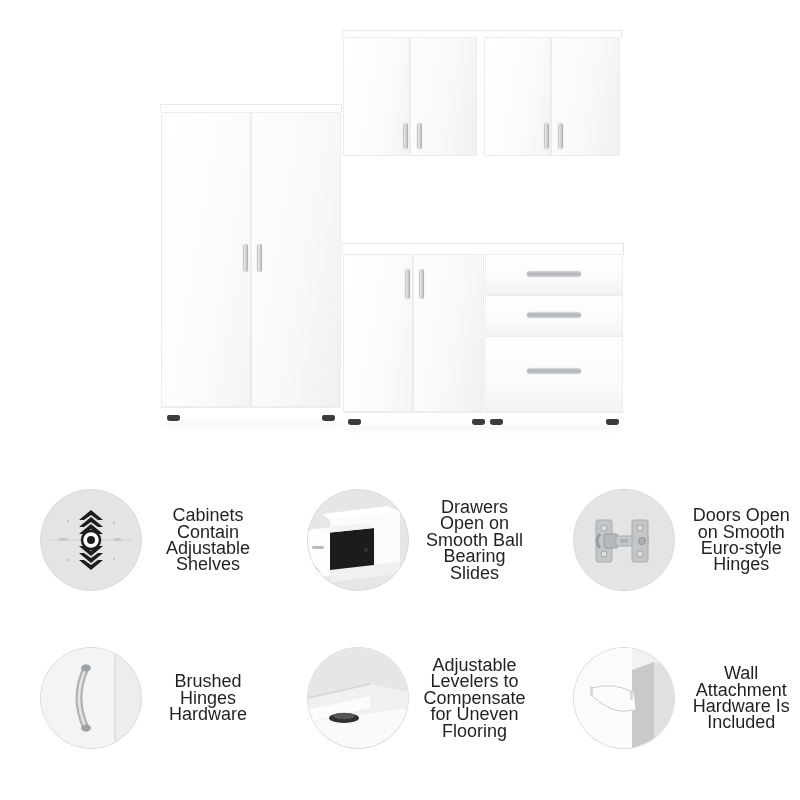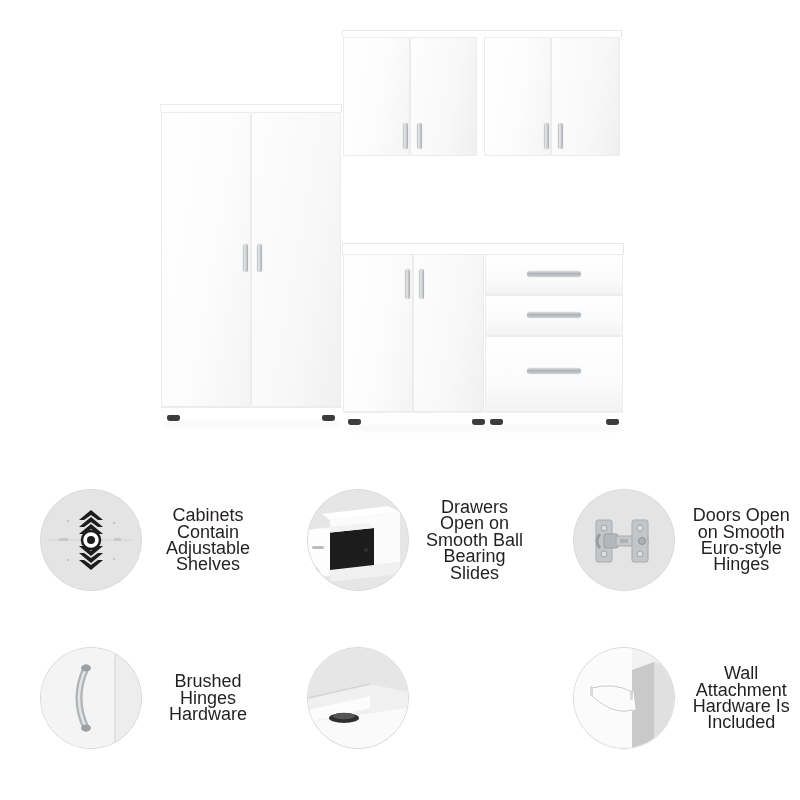--- a/index.html
+++ b/index.html
@@ -289,20 +289,21 @@
         <svg viewBox="0 0 100 100" aria-hidden="true">
           <rect x="0" y="0" width="100" height="100" fill="#fafafa"></rect>
           <polygon points="0,0 100,0 100,52 0,74" fill="#e6e6e6"></polygon>
           <polygon points="0,50 62,36 100,44 100,60 0,74" fill="#f0f0f0"></polygon>
           <line x1="0" y1="50" x2="62" y2="36" stroke="#d5d5d5" stroke-width="1.5"></line>
           <polygon points="0,62 62,48 62,60 0,74" fill="#fcfcfc"></polygon>
           <ellipse cx="36" cy="70" rx="15" ry="5" fill="#2e2e2e"></ellipse>
           <ellipse cx="36" cy="68" rx="11" ry="3.2" fill="#555555"></ellipse>
         </svg>
       </div>
+      <div class="feature-text">Adjustable Levelers to Compensate for Uneven Flooring</div>
     </div>
 
     <div class="feature">
       <div class="badge">
         <svg viewBox="0 0 100 100" aria-hidden="true">
           <rect x="0" y="0" width="100" height="100" fill="#f2f2f2"></rect>
           <rect x="0" y="0" width="58" height="100" fill="#fbfbfb"></rect>
           <polygon points="58,22 80,14 80,92 58,100" fill="#c9c9c9"></polygon>
           <polygon points="80,14 100,20 100,96 80,92" fill="#e0e0e0"></polygon>
           <path d="M18 40 q22 -6 40 4" fill="none" stroke="#ffffff" stroke-width="3"></path>

